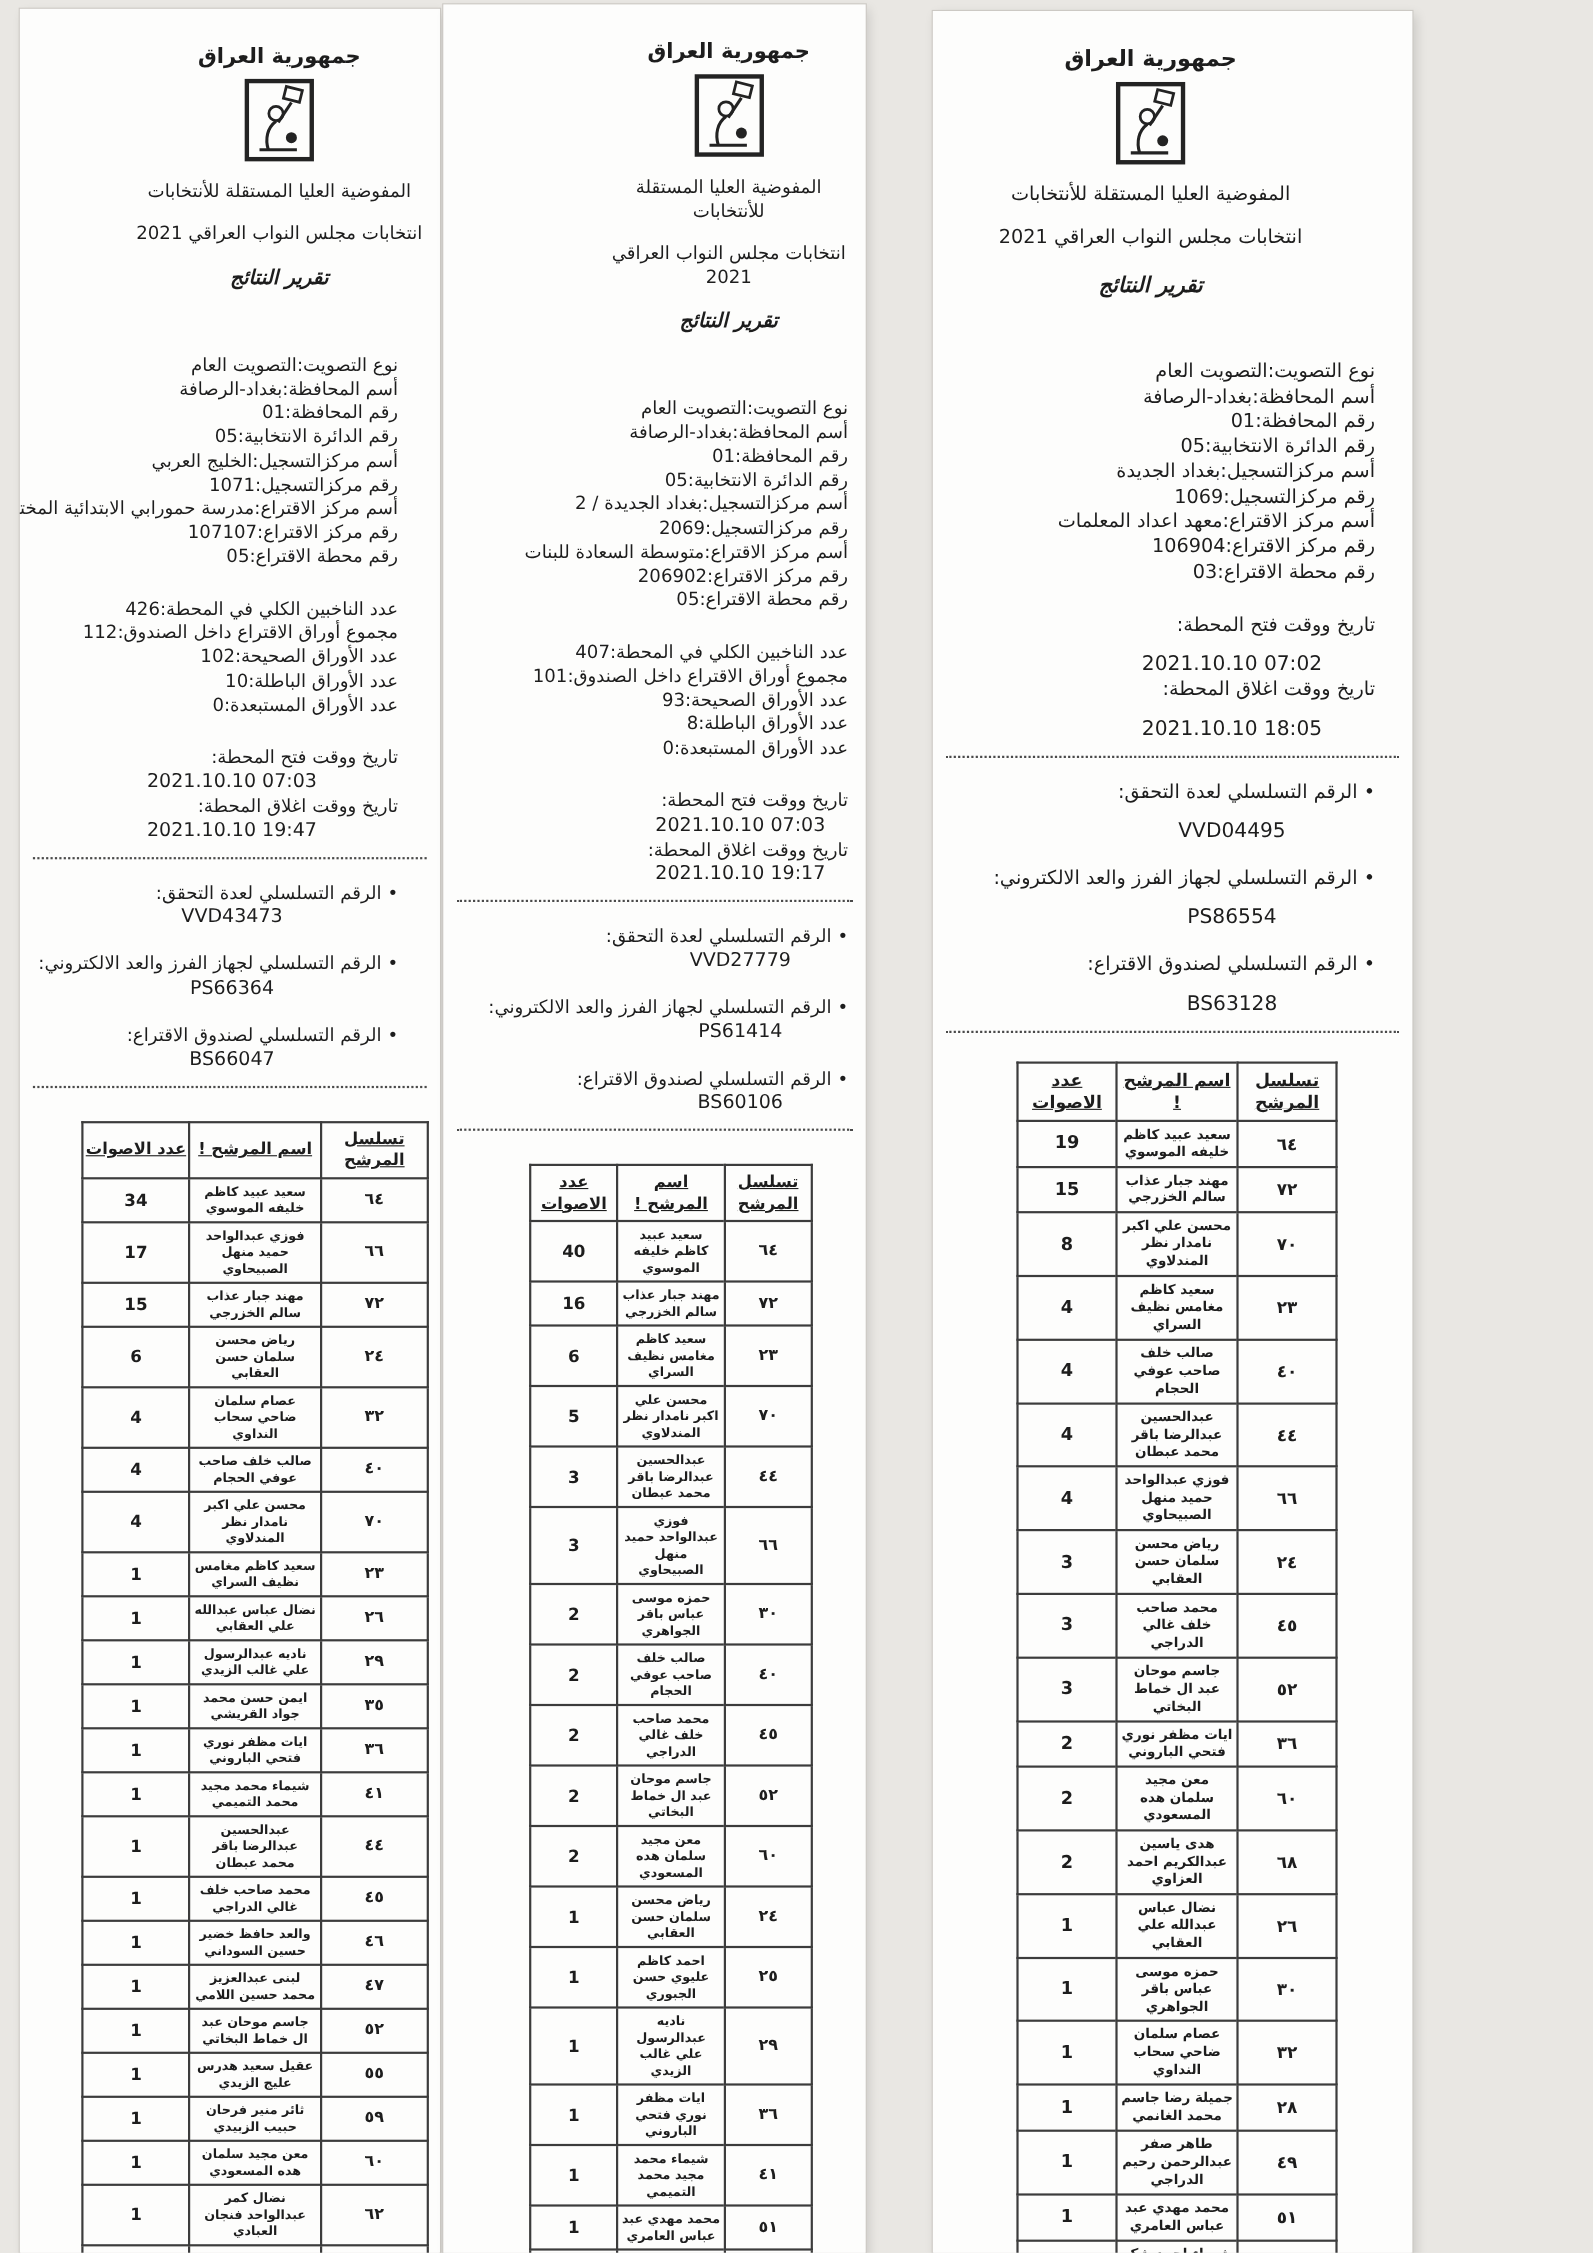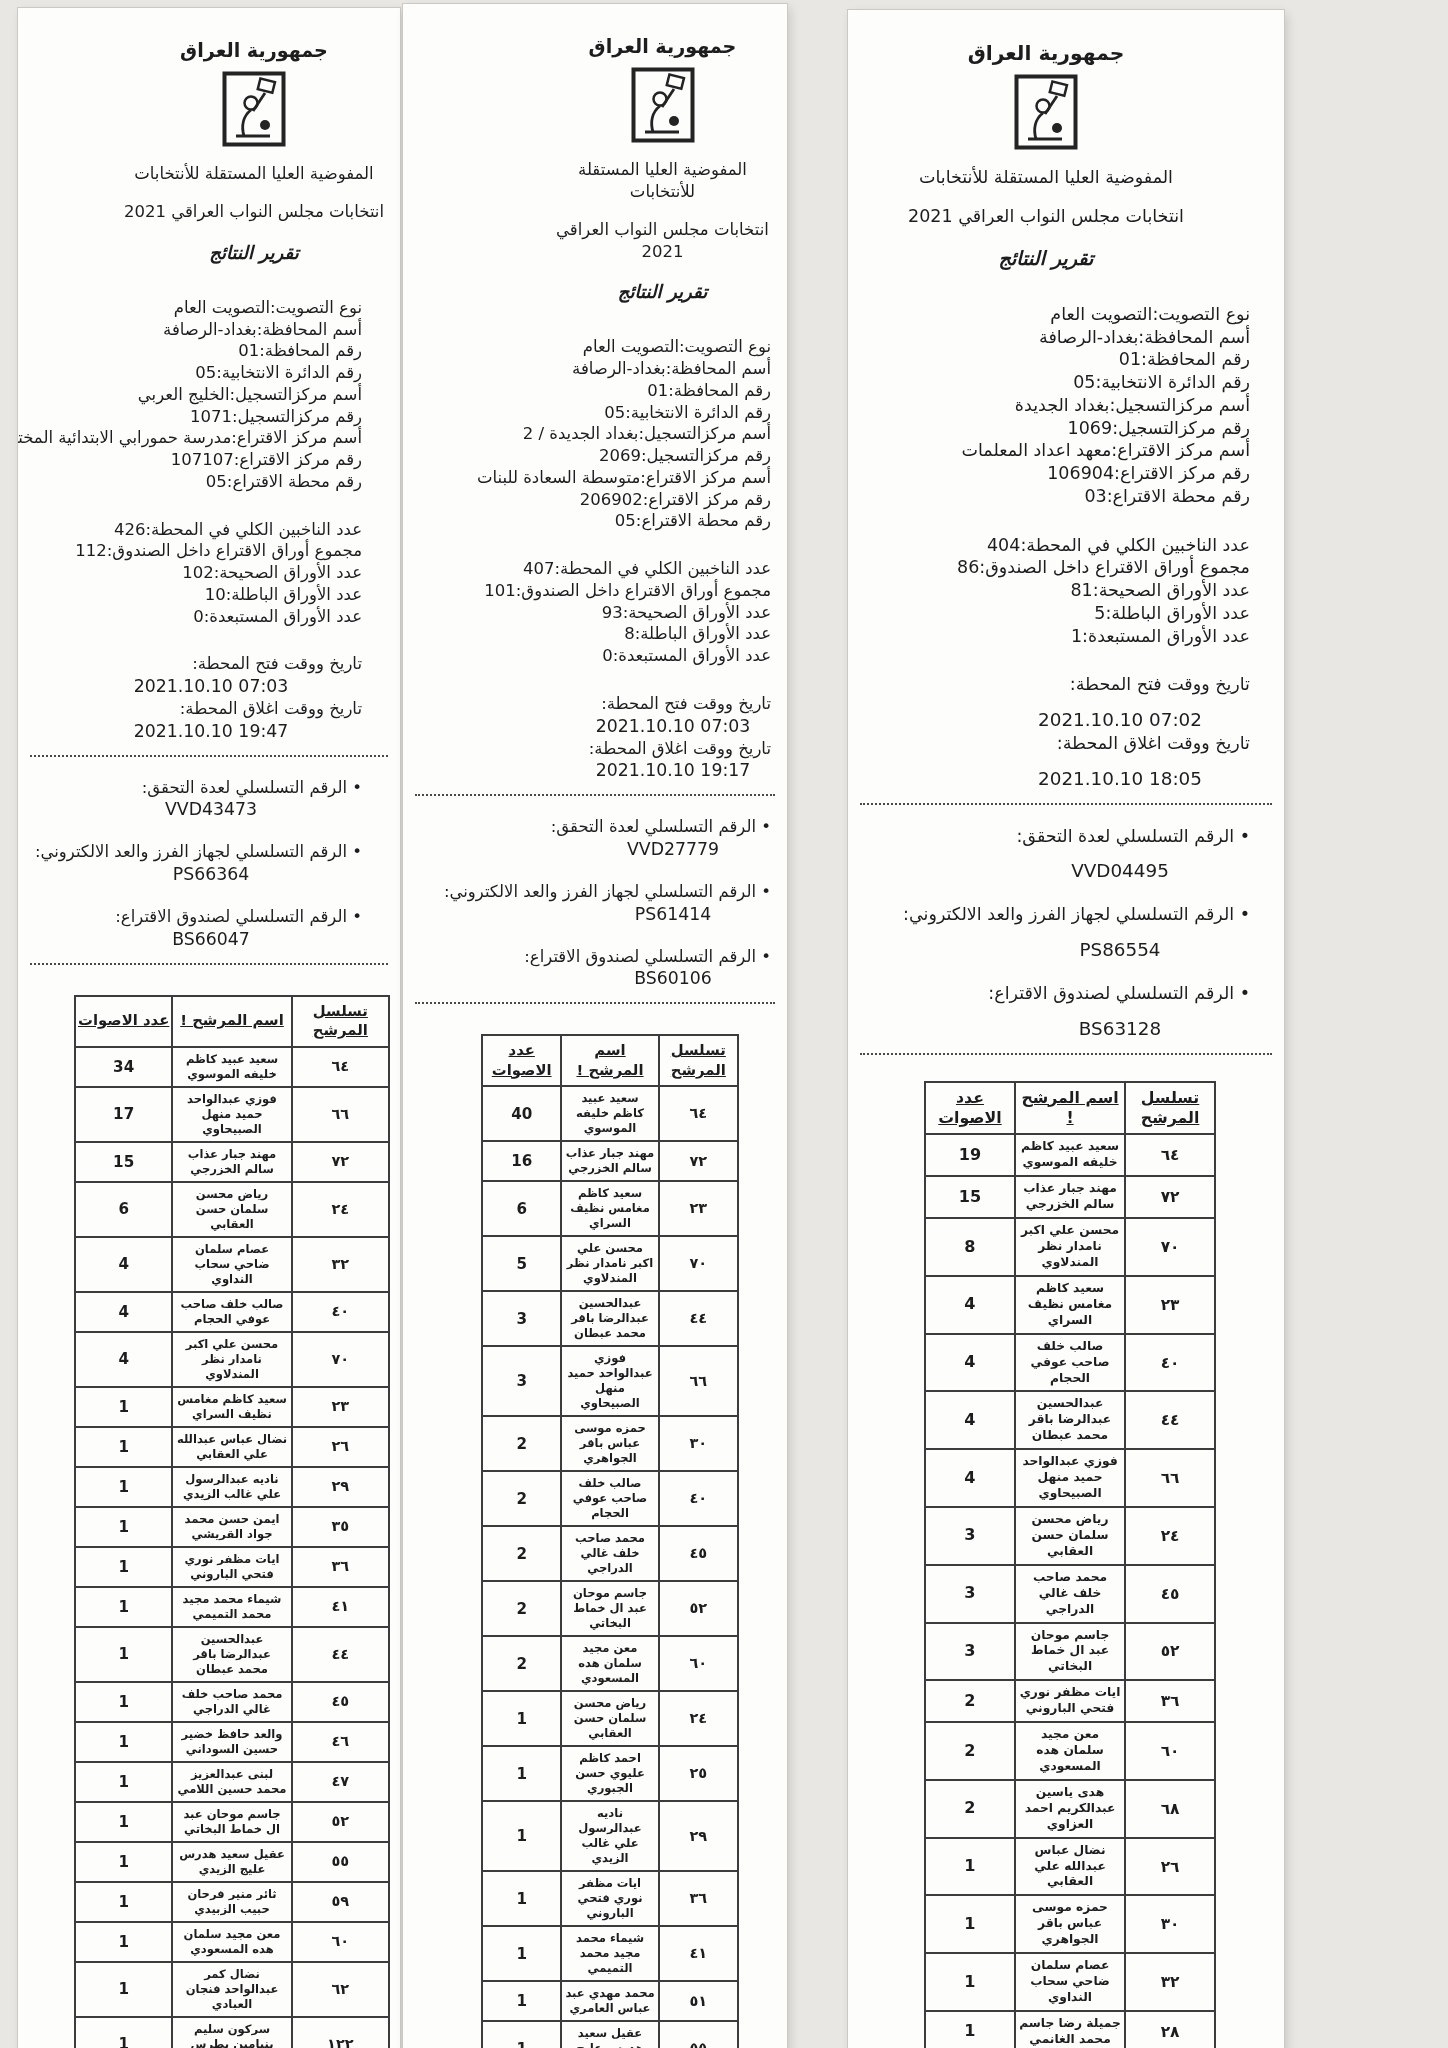--- a/index.html
+++ b/index.html
@@ -26,21 +26,21 @@
   .receipt:nth-child(3) .hdr{margin-right:40px;}
   .h-country{font-weight:bold;font-size:1.16em;}
   .logo{width:64px;height:76px;margin:8px auto;}
   .h-comm,.h-elect{margin-top:16px;}
   .h-report{font-weight:bold;font-size:1.1em;margin-top:18px;font-style:italic;}
 
   .txt{white-space:nowrap;}
   .receipt:nth-child(1) .txt{padding-right:26px;}
   .receipt:nth-child(2) .txt{padding-right:4px;}
   .receipt:nth-child(3) .txt{padding-right:22px;}
-  .info{margin-top:32px;}
+  .info{margin-top:56px;}
   .stats{margin-top:26px;}
   .dates{margin-top:26px;}
   .line{text-align:right;}
   .val{text-align:center;direction:ltr;unicode-bidi:bidi-override;font-size:1.05em;}
   .receipt:nth-child(1) .val{padding-left:30px;}
   .receipt:nth-child(2) .val{padding-left:160px;}
   .receipt:nth-child(3) .val{padding-left:130px;margin-top:12px;}
 
   .rule{border-top:2.5px dotted #4a4a4a;margin:12px 0 8px;height:0;}
   .serials .line{margin-top:20px;}
@@ -440,27 +440,20 @@
         <div class="line">نوع التصويت:التصويت العام</div>
         <div class="line">أسم المحافظة:بغداد-الرصافة</div>
         <div class="line">رقم المحافظة:01</div>
         <div class="line">رقم الدائرة الانتخابية:05</div>
         <div class="line">أسم مركزالتسجيل:بغداد الجديدة</div>
         <div class="line">رقم مركزالتسجيل:1069</div>
         <div class="line">أسم مركز الاقتراع:معهد اعداد المعلمات</div>
         <div class="line">رقم مركز الاقتراع:106904</div>
         <div class="line">رقم محطة الاقتراع:03</div>
       </div>
-    <div class="stats txt">
-        <div class="line">عدد الناخبين الكلي في المحطة:404</div>
-        <div class="line">مجموع أوراق الاقتراع داخل الصندوق:86</div>
-        <div class="line">عدد الأوراق الصحيحة:81</div>
-        <div class="line">عدد الأوراق الباطلة:5</div>
-        <div class="line">عدد الأوراق المستبعدة:1</div>
-      </div>
     <div class="dates txt">
         <div class="line">تاريخ ووقت فتح المحطة:</div>
         <div class="val">2021.10.10 07:02</div>
         <div class="line">تاريخ ووقت اغلاق المحطة:</div>
         <div class="val">2021.10.10 18:05</div>
       </div>
     <div class="rule"></div>
     <div class="serials txt">
         <div class="line">• الرقم التسلسلي لعدة التحقق:</div>
         <div class="val">VVD04495</div>

